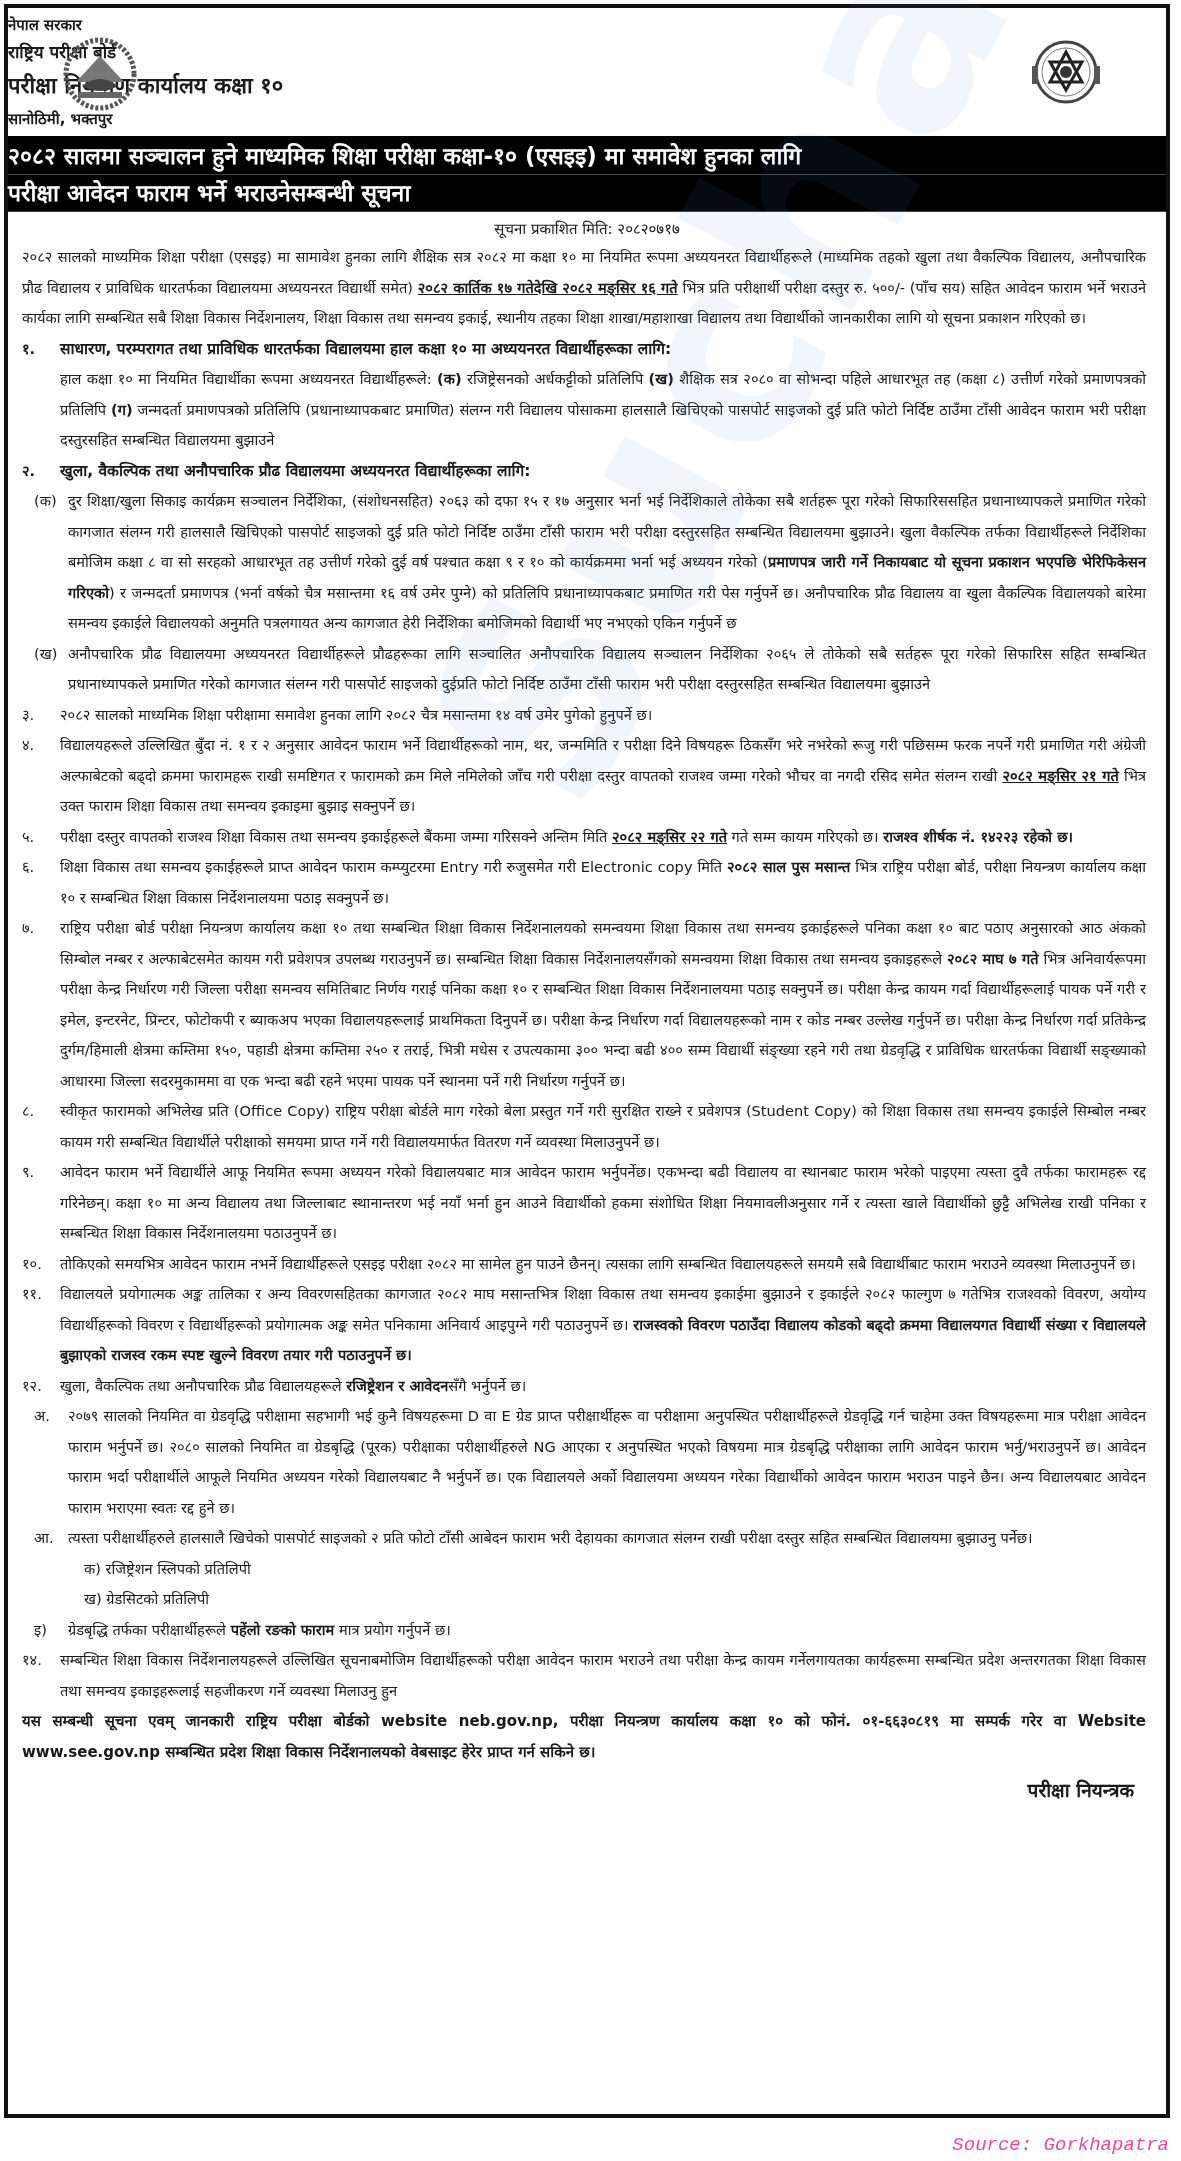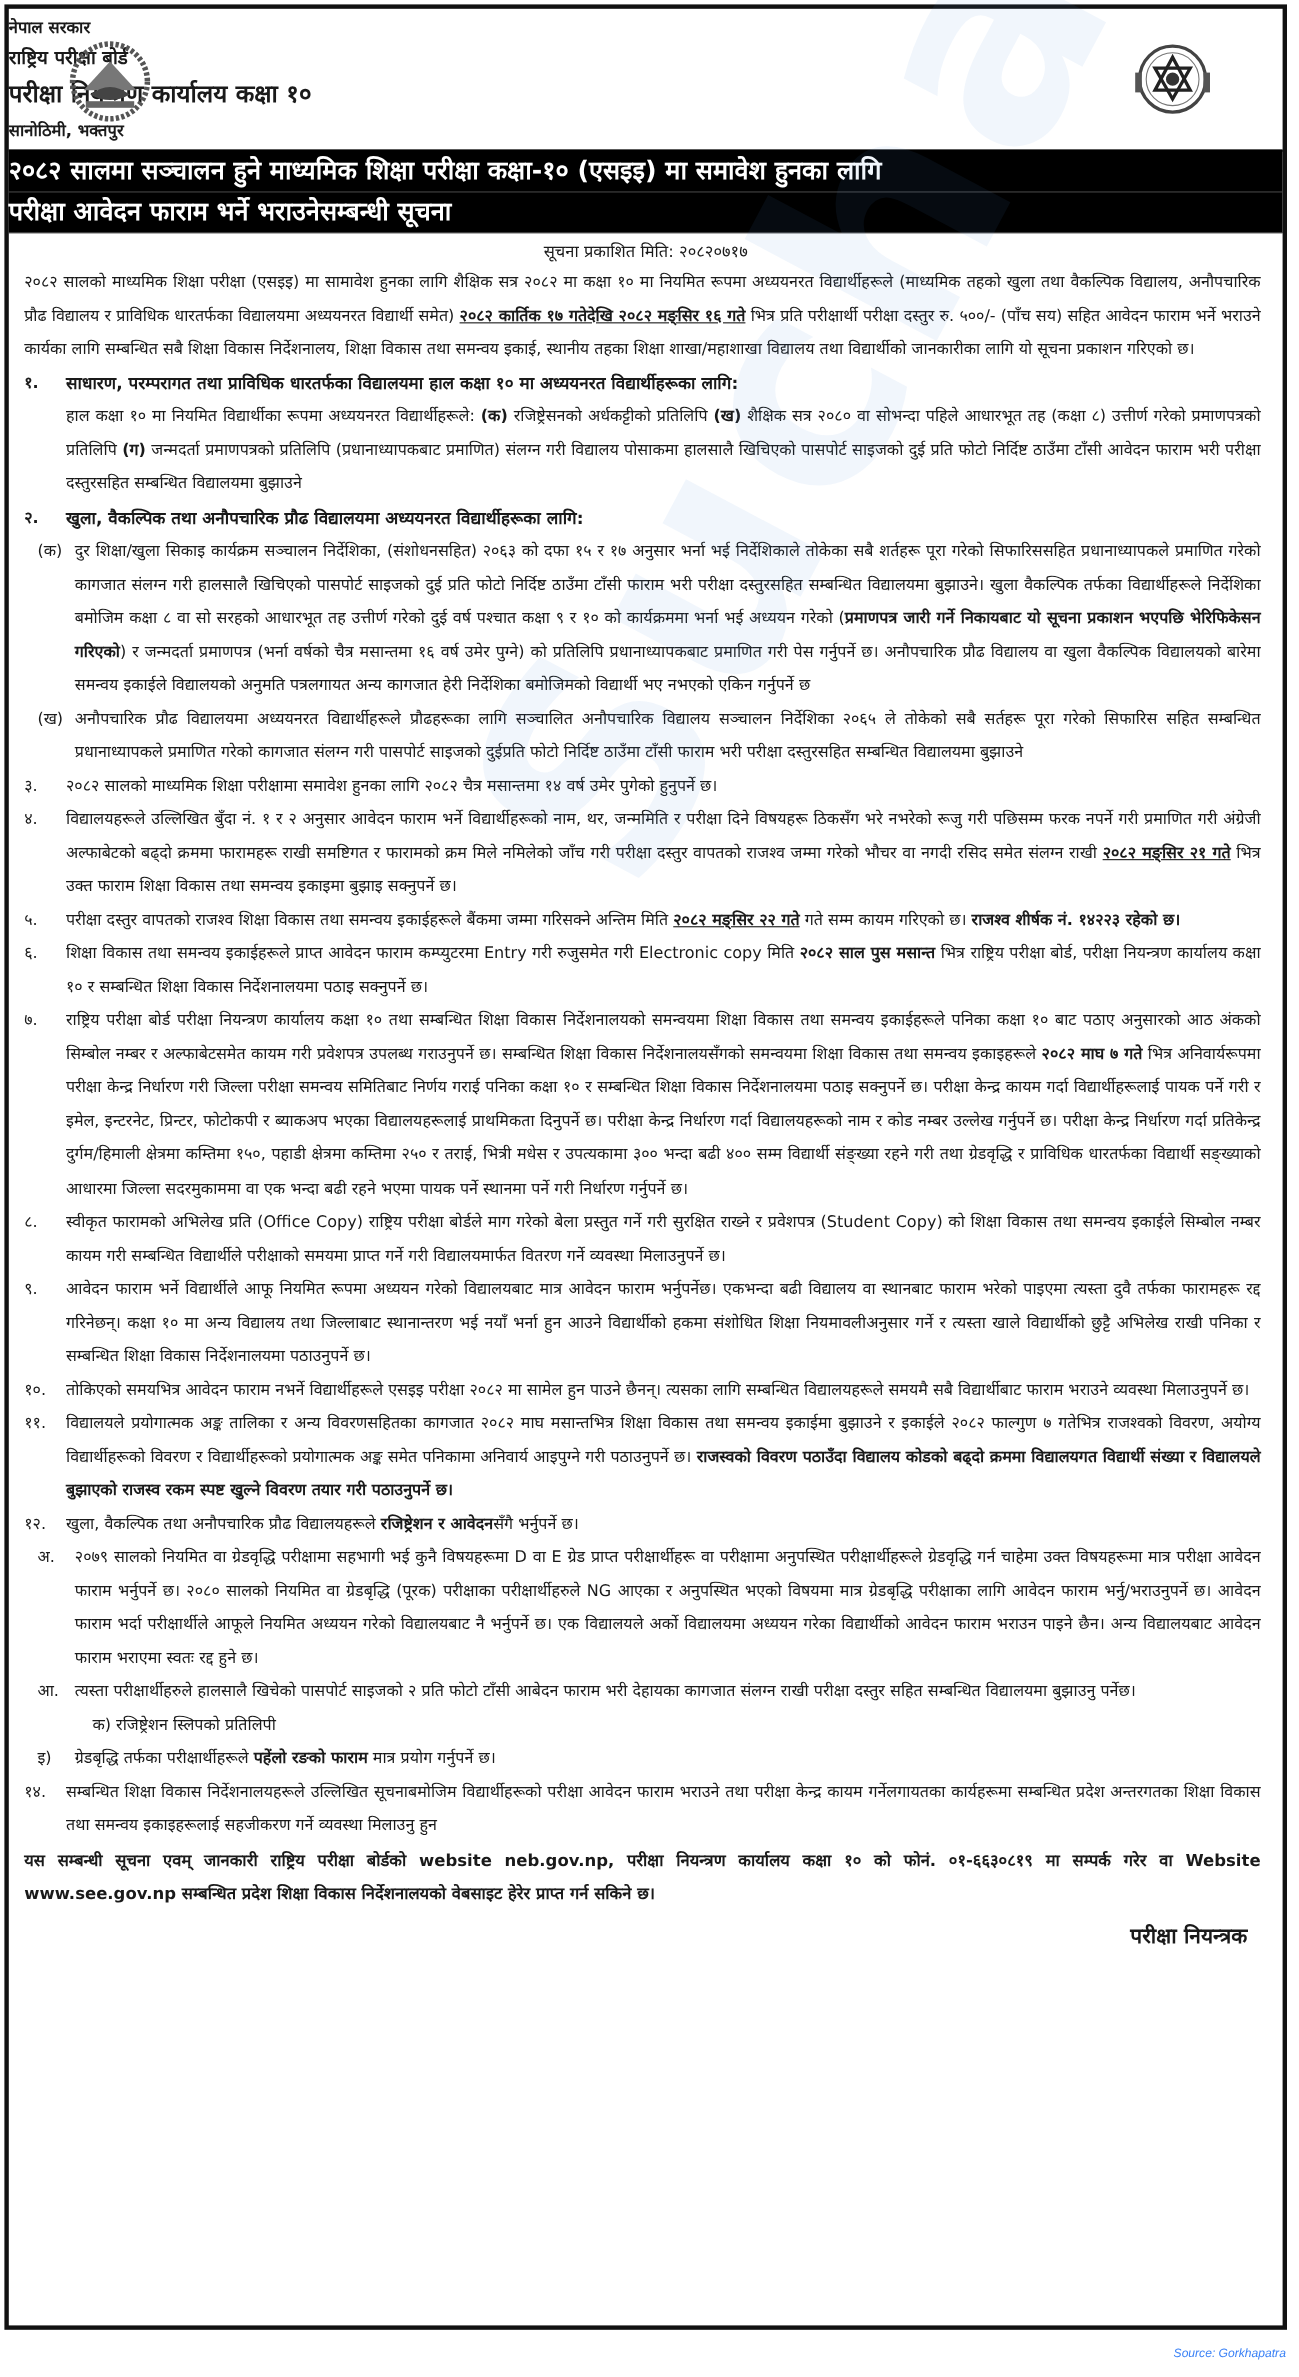--- a/index.html
+++ b/index.html
@@ -41,22 +41,22 @@
   .num.bold { font-weight: bold; }
   .item-body { flex: 1; }
   .item-title { font-weight: bold; font-size: 15.5px; }
   .sub { display: flex; padding-left: 12px; }
   .sub .sn { width: 34px; flex: 0 0 34px; }
   .sub .sb { flex: 1; }
   .subsub { padding-left: 62px; }
   .closing { font-weight: bold; font-size: 15px; }
   .signature { text-align: right; font-weight: bold; font-size: 19px; margin-top: 8px; padding-right: 12px; }
   .source {
-    position: absolute; right: 12px; top: 2134px; font-style: italic; font-size: 11px; color: #3b82f6;
-    font-family: Liberation Sans, sans-serif;
+    position: absolute; right: 12px; top: 2134px; font-style: italic; font-size: 19px; color: #ec4899;
+    font-family: Liberation Mono, monospace;
   }
 </style>
 </head>
 <body>
 
 <div class="frame">
   <div class="watermark">Suchana</div>
 
   <div class="header">
     <svg class="logo logo-left" viewBox="0 0 80 80">
@@ -165,20 +165,21 @@
 
     <div class="sub">
       <div class="sn">अ.</div>
       <div class="sb">२०७९ सालको नियमित वा ग्रेडवृद्धि परीक्षामा सहभागी भई कुनै विषयहरूमा D वा E ग्रेड प्राप्त परीक्षार्थीहरू वा परीक्षामा अनुपस्थित परीक्षार्थीहरूले ग्रेडवृद्धि गर्न चाहेमा उक्त विषयहरूमा मात्र परीक्षा आवेदन फाराम भर्नुपर्ने छ। २०८० सालको नियमित वा ग्रेडबृद्धि (पूरक) परीक्षाका परीक्षार्थीहरुले NG आएका र अनुपस्थित भएको विषयमा मात्र ग्रेडबृद्धि परीक्षाका लागि आवेदन फाराम भर्नु/भराउनुपर्ने छ। आवेदन फाराम भर्दा परीक्षार्थीले आफूले नियमित अध्ययन गरेको विद्यालयबाट नै भर्नुपर्ने छ। एक विद्यालयले अर्को विद्यालयमा अध्ययन गरेका विद्यार्थीको आवेदन फाराम भराउन पाइने छैन। अन्य विद्यालयबाट आवेदन फाराम भराएमा स्वतः रद्द हुने छ।</div>
     </div>
     <div class="sub">
       <div class="sn">आ.</div>
       <div class="sb">त्यस्ता परीक्षार्थीहरुले हालसालै खिचेको पासपोर्ट साइजको २ प्रति फोटो टाँसी आबेदन फाराम भरी देहायका कागजात संलग्न राखी परीक्षा दस्तुर सहित सम्बन्धित विद्यालयमा बुझाउनु पर्नेछ।</div>
     </div>
     <div class="subsub">क) रजिष्ट्रेशन स्लिपको प्रतिलिपी</div>
+    <div class="subsub">ख) ग्रेडसिटको प्रतिलिपी</div>
     <div class="sub">
       <div class="sn">इ)</div>
       <div class="sb"><span>ग्रेडबृद्धि तर्फका परीक्षार्थीहरूले </span><span class="b">पहेंलो रङको फाराम</span><span> मात्र प्रयोग गर्नुपर्ने  छ।</span></div>
     </div>
 
     <div class="item">
       <div class="num">१४.</div>
       <div class="item-body">सम्बन्धित शिक्षा विकास निर्देशनालयहरूले उल्लिखित सूचनाबमोजिम विद्यार्थीहरूको परीक्षा आवेदन फाराम भराउने तथा परीक्षा केन्द्र कायम गर्नेलगायतका कार्यहरूमा सम्बन्धित प्रदेश अन्तरगतका शिक्षा विकास तथा समन्वय इकाइहरूलाई सहजीकरण गर्ने व्यवस्था मिलाउनु हुन</div>
     </div>
 

